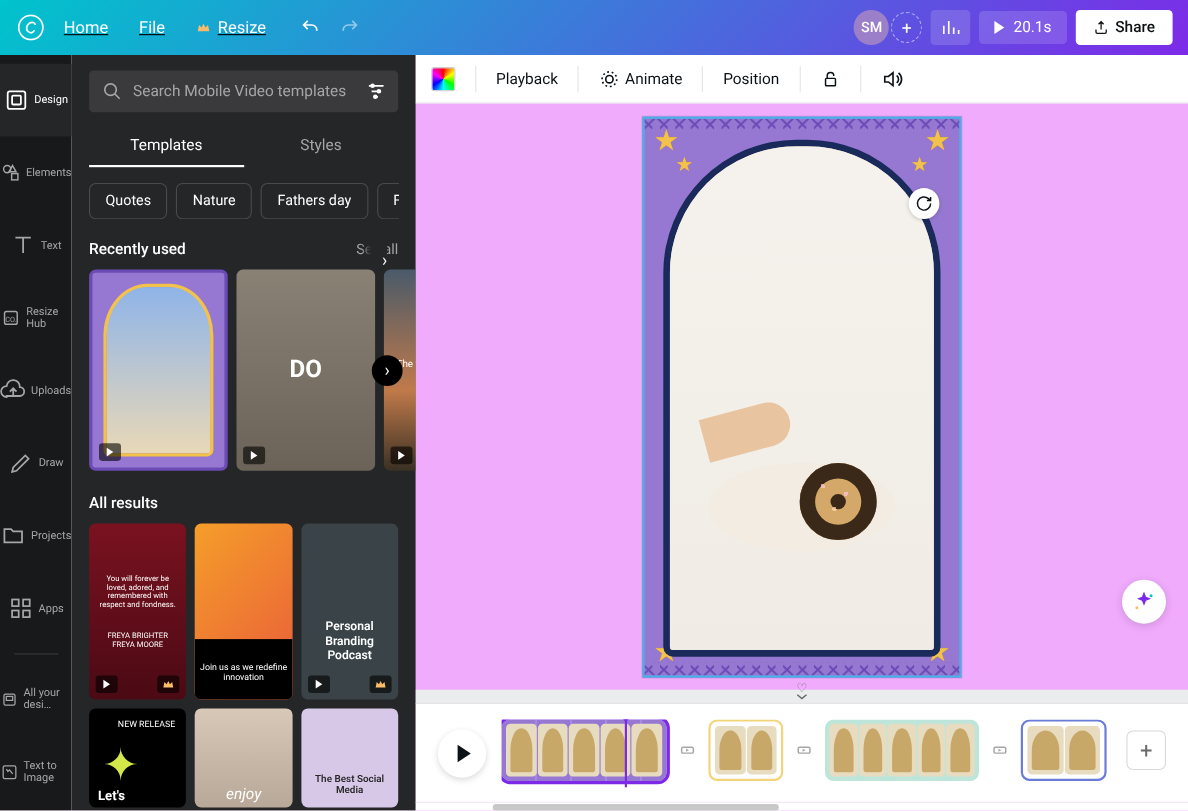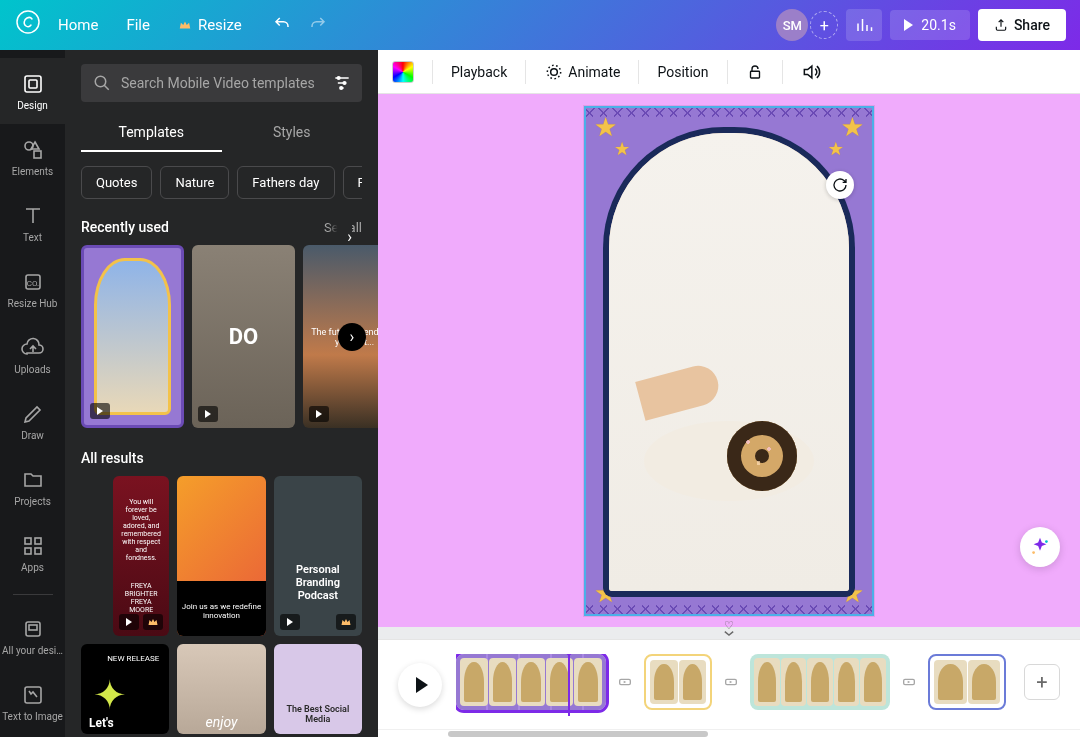--- a/index.html
+++ b/index.html
@@ -1,20 +1,20 @@
 <!DOCTYPE html>
 <html><head>
   <meta charset="utf-8">
   <style>
     * { margin: 0; padding: 0; box-sizing: border-box; font-family: -apple-system, BlinkMacSystemFont, "Segoe UI", Roboto, sans-serif; }
     body { width: 1080px; height: 737px; background: #fff; overflow: hidden; display: flex; flex-direction: column; }
     
     
     .topbar { height: 50px; background: linear-gradient(135deg, #00c4cc 0%, #7d2ae8 100%); display: flex; align-items: center; padding: 0 14px; gap: 8px; }
-    .topbar-left { display: flex; align-items: flex-start; gap: 4px; }
+    .topbar-left { display: flex; align-items: center; gap: 4px; text-decoration: underline; }
     .logo { width: 28px; height: 28px; display: flex; align-items: center; justify-content: center; }
     .logo svg { width: 24px; height: 24px; }
     .top-btn { background: transparent; border: none; color: #fff; font-size: 15px; padding: 8px 12px; border-radius: 4px; cursor: pointer; }
     .resize-btn { display: flex; align-items: center; gap: 6px; }
     .crown-icon { width: 14px; height: 14px; fill: #fdbc68; }
     .undo-redo { display: flex; gap: 4px; margin-left: 8px; }
     .icon-btn { width: 32px; height: 32px; background: transparent; border: none; color: #fff; cursor: pointer; display: flex; align-items: center; justify-content: center; border-radius: 4px; }
     .icon-btn svg { width: 18px; height: 18px; stroke: #fff; fill: none; stroke-width: 2; }
     .topbar-right { margin-left: auto; display: flex; align-items: center; gap: 8px; }
     .avatar { width: 32px; height: 32px; border-radius: 50%; background: #9b7fc9; color: #fff; display: flex; align-items: center; justify-content: center; font-size: 13px; font-weight: 500; }
@@ -23,21 +23,21 @@
     .duration-btn { background: rgba(255,255,255,0.15); border: none; color: #fff; padding: 7px 14px; border-radius: 4px; display: flex; align-items: center; gap: 8px; font-size: 14px; }
     .play-tri { width: 0; height: 0; border-left: 9px solid #fff; border-top: 6px solid transparent; border-bottom: 6px solid transparent; }
     .share-btn { background: #fff; color: #0d1216; border: none; padding: 8px 16px; border-radius: 4px; font-size: 14px; font-weight: 500; display: flex; align-items: center; gap: 6px; }
     .share-icon { width: 14px; height: 14px; }
     
     
     .body { flex: 1; display: flex; overflow: hidden; }
     
     
     .rail { width: 65px; background: #18191b; display: flex; flex-direction: column; align-items: center; padding-top: 8px; }
-    .rail-item { width: 65px; height: 66px; display: flex; flex-direction: column; align-items: center; justify-content: center; gap: 4px; color: #a6a6a6; cursor: pointer; font-size: 10px; }
+    .rail-item { width: 65px; height: 66px; display: flex; flex-direction: row; align-items: center; justify-content: center; gap: 4px; color: #a6a6a6; cursor: pointer; font-size: 10px; }
     .rail-item.active { background: #252627; color: #fff; }
     .rail-item svg { width: 24px; height: 24px; }
     .rail-item .lbl { font-size: 10px; }
     .rail-divider { width: 40px; height: 1px; background: #3a3a3c; margin: 8px 0; }
     
     
     .panel { width: 334px; background: #252627; display: flex; flex-direction: column; padding: 14px 16px 0 16px; overflow: hidden; position: relative; }
     .search-wrap { position: relative; margin-bottom: 12px; }
     .search-icon { position: absolute; left: 12px; top: 50%; transform: translateY(-50%); width: 18px; height: 18px; stroke: #a6a6a6; fill: none; stroke-width: 2; }
     .search-input { width: 100%; height: 38px; background: #3a3a3c; border: none; border-radius: 4px; padding: 0 40px; color: #fff; font-size: 14px; }
@@ -47,35 +47,35 @@
     .tab { flex: 1; text-align: center; padding: 10px 0; color: #a6a6a6; font-size: 14px; cursor: pointer; border-bottom: 2px solid transparent; }
     .tab.active { color: #fff; border-bottom-color: #fff; }
     .chips { display: flex; gap: 8px; margin-bottom: 20px; overflow-x: auto; scrollbar-width: none; }
     .chips::-webkit-scrollbar { display: none; }
     .chip { flex-shrink: 0; background: transparent; border: 1px solid #4a4a4c; color: #fff; padding: 8px 14px; border-radius: 6px; font-size: 13px; cursor: pointer; white-space: nowrap; }
     .chip-nav { position: absolute; right: 10px; width: 24px; height: 34px; background: linear-gradient(90deg, transparent, #252627 40%); display: flex; align-items: center; justify-content: flex-end; color: #fff; }
     .section-head { display: flex; justify-content: space-between; align-items: center; margin-bottom: 10px; }
     .section-title { color: #fff; font-size: 14px; font-weight: 500; }
     .see-all { color: #a6a6a6; font-size: 13px; cursor: pointer; }
     .thumbs { display: flex; gap: 8px; margin-bottom: 22px; position: relative; }
-    .thumb { width: 103px; height: 183px; border-radius: 6px; background: #3a3a3c; position: relative; flex-shrink: 0; overflow: hidden; cursor: pointer; }
+    .thumb { width: 126px; height: 183px; border-radius: 6px; background: #3a3a3c; position: relative; flex-shrink: 0; overflow: hidden; cursor: pointer; }
     .thumb-play { position: absolute; bottom: 6px; left: 6px; width: 20px; height: 16px; background: rgba(0,0,0,0.6); border-radius: 3px; display: flex; align-items: center; justify-content: center; }
     .thumb-play::after { content: ''; width: 0; height: 0; border-left: 6px solid #fff; border-top: 4px solid transparent; border-bottom: 4px solid transparent; }
     .thumb-crown { position: absolute; bottom: 6px; right: 6px; width: 20px; height: 16px; background: rgba(0,0,0,0.6); border-radius: 3px; display: flex; align-items: center; justify-content: center; }
     .thumb-crown svg { width: 12px; height: 12px; fill: #fdbc68; }
     .thumb-nav { position: absolute; right: -4px; top: 50%; transform: translateY(-50%); width: 28px; height: 28px; background: #000; border-radius: 50%; display: flex; align-items: center; justify-content: center; color: #fff; cursor: pointer; }
     .grid { display: grid; grid-template-columns: repeat(3, 1fr); gap: 8px; }
     .grid .thumb { width: auto; height: 160px; }
     
     
     .t-purple { background:#9678d3; border: 3px solid #6b4bb5; }
     .t-purple::before { content:''; position:absolute; inset:10px; border:3px solid #f3c24a; border-radius: 40% 40% 6px 6px / 30% 30% 6px 6px; background: linear-gradient(#8fb4e8, #e8d8b8); }
     .t-beach { background: linear-gradient(#8a8175, #6b6358); display:flex; align-items:center; justify-content:center; color:#fff; font-size:22px; font-weight:700; }
     .t-sunset { background: linear-gradient(#4a5a6a 0%, #c07a4a 60%, #3a3024 100%); display:flex; align-items:center; justify-content:center; color:#fff; font-size:9px; text-align:center; padding:8px; }
-    .t-red { background: linear-gradient(#7a1220, #4a0a14); display:flex; flex-direction:column; align-items:center; justify-content:center; color:#fff; font-size:7px; text-align:center; padding:8px; gap:20px;margin-left:32px; }
+    .t-red { background: linear-gradient(#7a1220, #4a0a14); display:flex; flex-direction:column; align-items:center; justify-content:center; color:#fff; font-size:7px; text-align:center; padding:8px; gap:20px; }
     .t-orange { background: linear-gradient(135deg, #f59e2a, #e85a3a); position:relative;padding-left:19px; }
     .t-orange::after { content:''; position:absolute; bottom:0; left:0; right:0; height:55px; background:#000; }
     .t-orange-txt { position:absolute; bottom:16px; left:0; right:0; color:#fff; font-size:8px; text-align:center; z-index:1; }
     .t-podcast { background:#3a4448; display:flex; align-items:flex-end; justify-content:center; color:#fff; font-size:11px; font-weight:600; text-align:center; padding:8px 8px 34px; }
     .t-release { background:#000; display:flex; flex-direction:column; align-items:center; justify-content:flex-start; color:#fff; font-size:8px; padding:10px; gap:6px; position:relative; }
     .t-release::before { content:'✦'; position:absolute; top:28px; left:12px; color:#d4e84a; font-size:40px; }
     .t-fruit { background: linear-gradient(#d8c8b8, #b8a898); display:flex; align-items:flex-end; justify-content:center; color:#fff; font-size:14px; font-style:italic; padding:4px; }
     .t-lavender { background:#d8c8e8; display:flex; align-items:flex-end; justify-content:center; color:#2a2a2a; font-size:9px; text-align:center; padding:10px; font-weight:600; }
     
     

